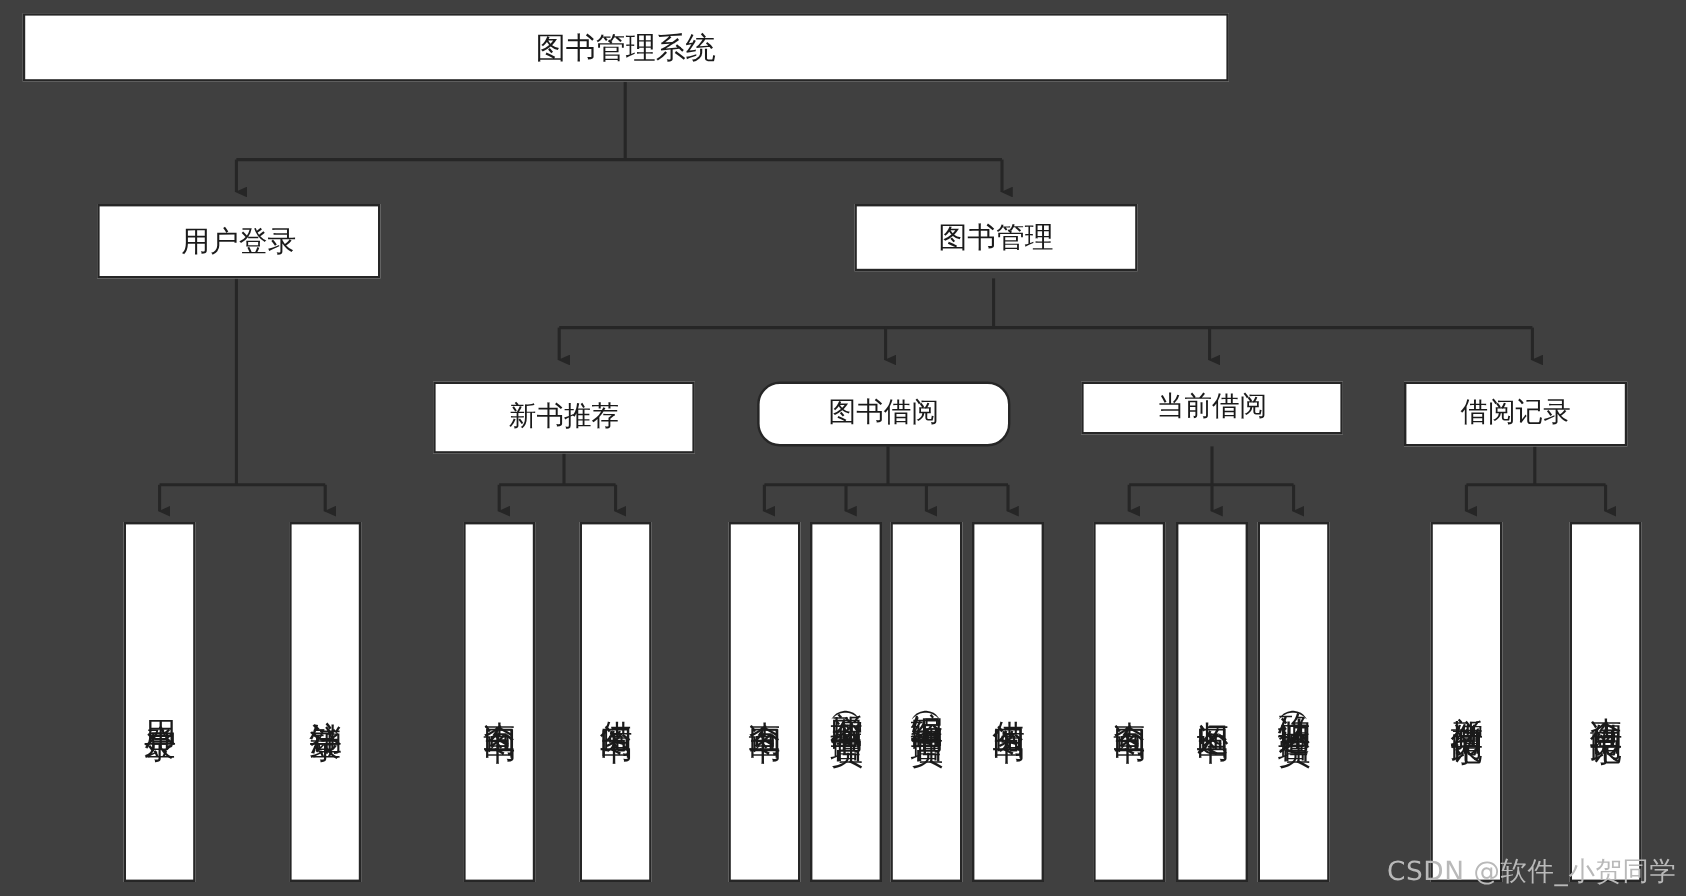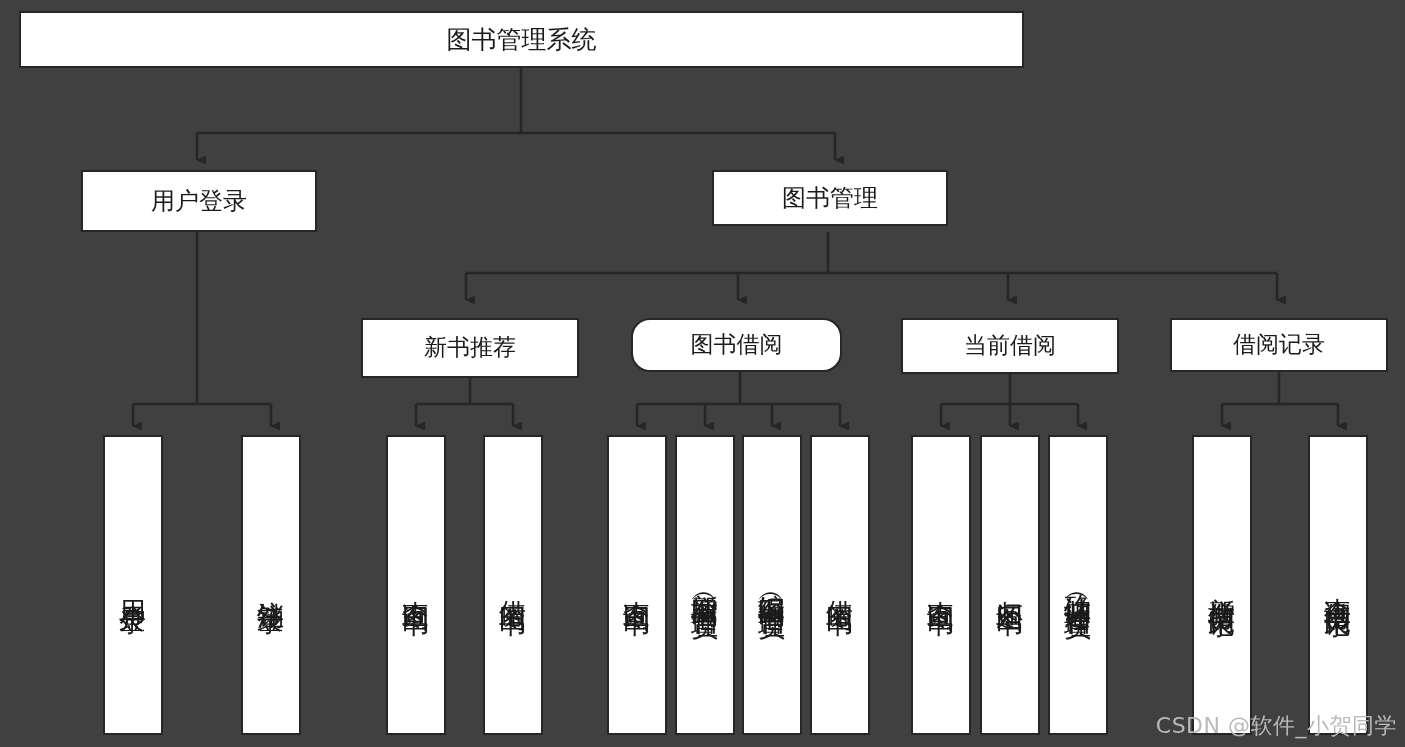--- a/index.html
+++ b/index.html
@@ -133,24 +133,24 @@
   <div class="node-box node-l2" style="left:674px; top:170px; width:236px; height:56px;margin-left:38px;">
     <span class="node-label">图书管理</span>
   </div>
 
   <div class="node-box node-l3" style="left:361px; top:318px; width:218px; height:60px;">
     <span class="node-label">新书推荐</span>
   </div>
   <div class="node-box node-l3" style="left:631px; top:318px; width:211px; height:54px;border-radius:19px;">
     <span class="node-label">图书借阅</span>
   </div>
-  <div class="node-box node-l3" style="left:901px; top:318px; width:218px; height:56px;">
+  <div class="node-box node-l3" style="left:901px; top:318px; width:218px; height:44px;">
     <span class="node-label">当前借阅</span>
   </div>
-  <div class="node-box node-l3" style="left:1170px; top:318px; width:218px; height:54px;">
+  <div class="node-box node-l3" style="left:1170px; top:318px; width:186px; height:54px;">
     <span class="node-label">借阅记录</span>
   </div>
 
   <div class="node-box node-leaf" style="left:103px; top:435px; width:60px; height:300px;">
     <span class="node-label">用户登录</span>
   </div>
   <div class="node-box node-leaf" style="left:241px; top:435px; width:60px; height:300px;">
     <span class="node-label">注销登录</span>
   </div>
 

